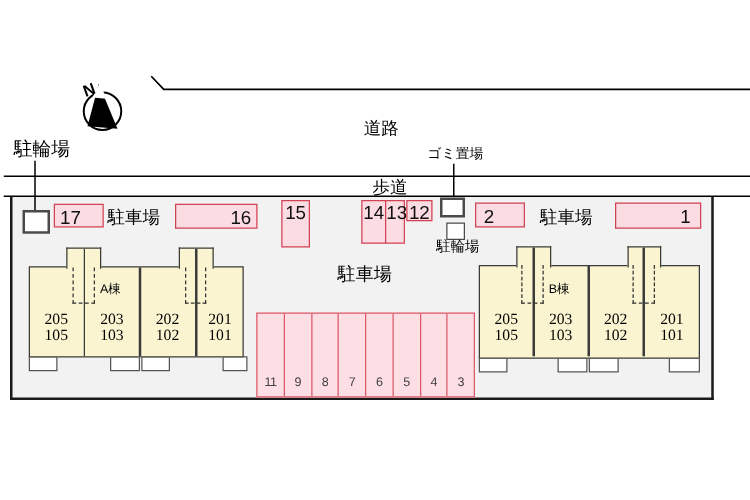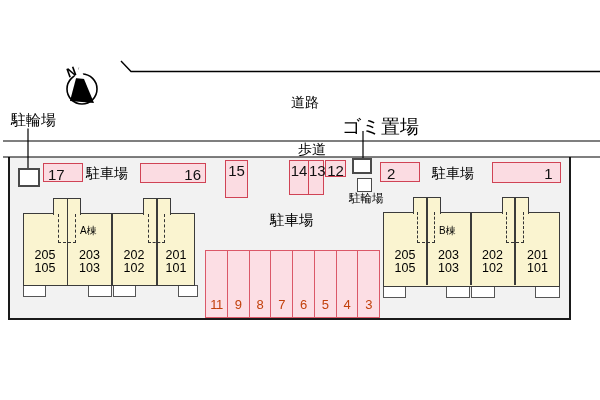--- a/index.html
+++ b/index.html
@@ -13,26 +13,26 @@
         box-sizing:border-box;z-index:0;}
   svg.lines{position:absolute;left:0;top:0;z-index:1;}
   .stall{position:absolute;background:#fbdce2;border:1.5px solid #d04355;box-sizing:border-box;
          font-size:15px;color:#111;z-index:2;line-height:1;}
   .whitebox{position:absolute;background:#ffffff;border:2px solid #4a4a4a;box-sizing:border-box;z-index:2;}
   .bld{position:absolute;background:#faf4d0;border:1.5px solid #3b3b3b;box-sizing:border-box;z-index:3;}
   .prot{position:absolute;background:#faf4d0;border:1.5px solid #3b3b3b;border-bottom:none;box-sizing:border-box;z-index:4;}
   .vline{position:absolute;width:1.5px;background:#3b3b3b;z-index:5;}
   .dashedbox{position:absolute;border:1.2px dashed #333;border-top:none;box-sizing:border-box;z-index:5;}
   .entr{position:absolute;background:#fff;border:1.5px solid #555;box-sizing:border-box;z-index:2;}
-  .roomlbl{position:absolute;width:40px;text-align:center;font-size:12.5px;line-height:12.5px;z-index:6;}
+  .roomlbl{position:absolute;width:40px;text-align:center;font-size:12.5px;line-height:12.5px;z-index:6;font-family:Liberation Serif, serif;}
   .bldname{position:absolute;font-size:10px;z-index:6;white-space:nowrap;}
   .botrow{position:absolute;left:205px;top:250px;width:175px;height:68px;display:flex;
           border:1.5px solid #db5868;box-sizing:border-box;z-index:2;background:#fcdee4;}
   .botstall{flex:1;border-right:1.5px solid #db5868;display:flex;align-items:flex-end;justify-content:center;
-            padding-bottom:5px;font-size:13px;letter-spacing:-0.5px;box-sizing:border-box;color:#c2410c;}
+            padding-bottom:5px;font-size:10px;letter-spacing:-0.5px;box-sizing:border-box;color:#404040;}
   .botstall:last-child{border-right:none;}
   .num-l{padding:3px 0 0 4px;}
   .num-r{text-align:right;padding:3px 4px 0 0;}
   .num-c{text-align:center;padding-top:2px;}
 </style>
 </head>
 <body>
 
 <div class="canvas">
 
@@ -47,21 +47,21 @@
     <g>
       <circle cx="82" cy="89" r="15" fill="#fff" stroke="#000" stroke-width="1.6"></circle>
       <polygon points="79,67 94,103 70,101" fill="#000"></polygon>
       <polygon points="80,66 85,79 74,78" fill="#fff"></polygon>
       <text x="66" y="76" font-size="13" font-weight="bold" transform="rotate(-20 72 70)">N</text>
     </g>
   </svg>
 
   <div class="lbl" style="left:11px;top:112px;font-size:15px">駐輪場</div>
   <div class="lbl" style="left:291px;top:95px">道路</div>
-  <div class="lbl" style="left:342px;top:117px;font-size:19px">ゴミ置場</div>
+  <div class="lbl" style="left:342px;top:117px;font-size:11px">ゴミ置場</div>
   <div class="lbl" style="left:298px;top:142px">歩道</div>
   <div class="lbl" style="left:86px;top:166px">駐車場</div>
   <div class="lbl" style="left:432px;top:166px">駐車場</div>
   <div class="lbl" style="left:270px;top:213px;font-size:14.5px">駐車場</div>
   <div class="lbl" style="left:349px;top:192px;font-size:11.5px">駐輪場</div>
 
   <div class="whitebox" style="left:18px;top:168px;width:22px;height:19px"></div>
   <div class="whitebox" style="left:351.5px;top:157.5px;width:20px;height:16px"></div>
   <div class="whitebox" style="left:356.5px;top:178px;width:15px;height:13.5px;border-width:1.5px"></div>
 

